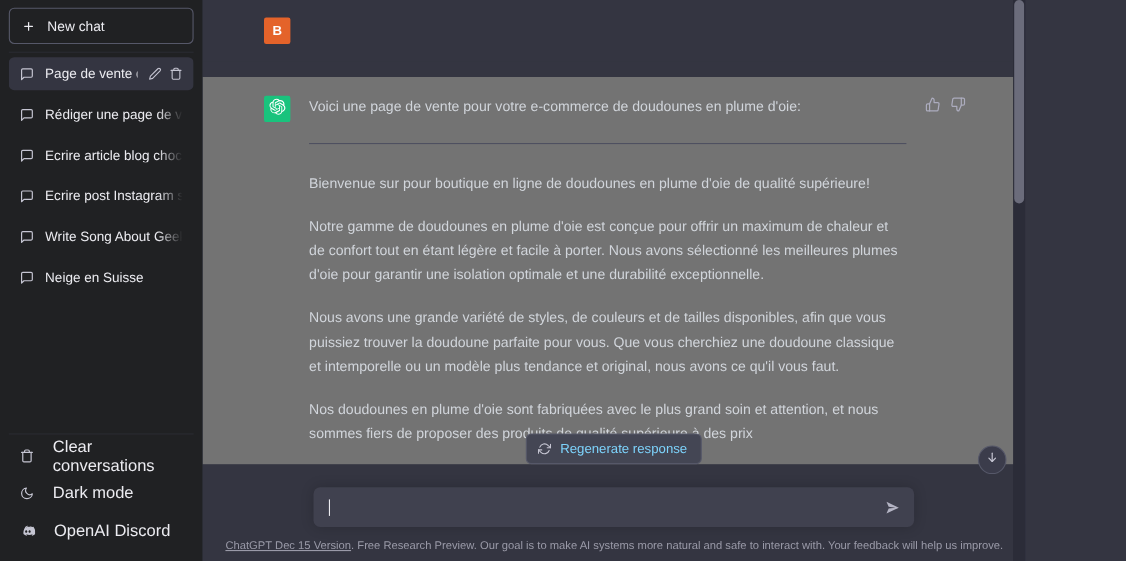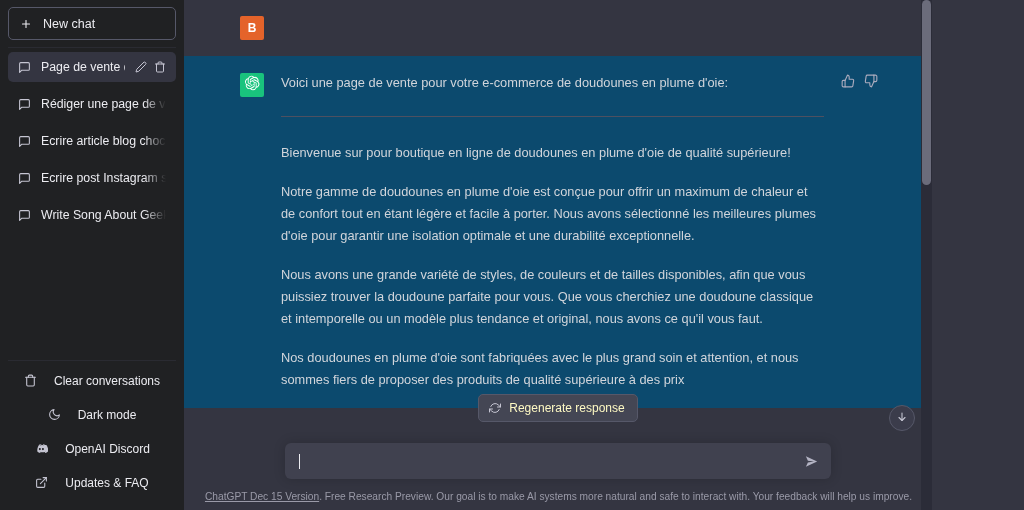--- a/index.html
+++ b/index.html
@@ -106,25 +106,24 @@
     flex: 0 0 auto;
   }
   .foot-item {
     display: flex;
     align-items: center;
     gap: 17px;
     height: 29px;
     padding: 0 10px;
     border-radius: 5px;
     color: #ececf1;
-    font-size: 12px;
+    font-size: 15px;
     cursor: pointer;
     margin-bottom: 5px;
     box-sizing: border-box;
-    justify-content: center;
   }
   .ico {
     display: inline-flex;
     align-items: center;
     justify-content: center;
     flex: 0 0 auto;
     color: #c5c5d2;
   }
 
   
@@ -139,21 +138,21 @@
     position: absolute;
     inset: 0;
     overflow: hidden;
   }
   .msg-row {
     width: 100%;
     box-sizing: border-box;
     padding: 0;
   }
   .msg-row.user { background: #343541; }
-  .msg-row.assistant { background: #0c4a6e; }
+  .msg-row.assistant { background: #737373; margin-top: 14px; }
   .msg-inner {
     display: flex;
     gap: 17px;
     max-width: 640px;
     margin: 0 auto;
     padding: 16px 0 17px 0;
     box-sizing: border-box;
     padding-left: 2px;
   }
   .msg-row.user .msg-inner { padding: 15px 0 16px 2px; }
@@ -220,21 +219,21 @@
     justify-content: center;
     z-index: 4;
   }
   .regen-btn {
     display: inline-flex;
     align-items: center;
     gap: 8px;
     background: #444654;
     border: 1px solid #565869;
     border-radius: 5px;
-    color: #fef9c3;
+    color: #7dd3fc;
     font-size: 12px;
     padding: 6px 12px 6px 10px;
     cursor: pointer;
     white-space: nowrap;
   }
 
   
   .scroll-btn {
     position: absolute;
     right: 17px;
@@ -399,20 +398,28 @@
 
       <div class="chat-item">
         <span class="ico">
           <svg width="13" height="13" viewBox="0 0 24 24" fill="none" stroke="currentColor" stroke-width="2" stroke-linecap="round" stroke-linejoin="round">
               <path d="M21 15a2 2 0 0 1-2 2H7l-4 4V5a2 2 0 0 1 2-2h14a2 2 0 0 1 2 2z"></path>
             </svg>
         </span>
         <span class="label">Write Song About Geekworke</span>
       </div>
 
+      <div class="chat-item">
+        <span class="ico">
+          <svg width="13" height="13" viewBox="0 0 24 24" fill="none" stroke="currentColor" stroke-width="2" stroke-linecap="round" stroke-linejoin="round">
+              <path d="M21 15a2 2 0 0 1-2 2H7l-4 4V5a2 2 0 0 1 2-2h14a2 2 0 0 1 2 2z"></path>
+            </svg>
+        </span>
+        <span class="label">Neige en Suisse</span>
+      </div>
 
     </div>
 
     <div class="sidebar-footer">
 
       <div class="foot-item">
         <span class="ico">
           <svg width="13" height="13" viewBox="0 0 24 24" fill="none" stroke="currentColor" stroke-width="2" stroke-linecap="round" stroke-linejoin="round">
               <polyline points="3 6 5 6 21 6"></polyline>
               <path d="M19 6v14a2 2 0 0 1-2 2H7a2 2 0 0 1-2-2V6m3 0V4a2 2 0 0 1 2-2h4a2 2 0 0 1 2 2v2"></path>
@@ -432,30 +439,20 @@
 
       <div class="foot-item">
         <span class="ico">
           <svg width="14" height="14" viewBox="0 0 24 24" fill="currentColor">
               <path d="M19.3 5.3A16 16 0 0 0 15.5 4l-.3.5a12 12 0 0 1 3.3 1.6 11 11 0 0 0-9-.1A12 12 0 0 1 12.9 4l-.3-.5a16 16 0 0 0-3.8 1.3C6 9 5.4 12.6 5.7 16.2A16 16 0 0 0 10.5 19l.9-1.4a10 10 0 0 1-1.6-.8l.4-.3a11 11 0 0 0 9.5 0l.4.3a10 10 0 0 1-1.6.8l.9 1.4a16 16 0 0 0 4.8-2.8c.4-4.2-.6-7.8-2.9-11.1zM10 14.2c-.9 0-1.7-.9-1.7-2s.8-2 1.7-2 1.7.9 1.7 2-.8 2-1.7 2zm5.3 0c-.9 0-1.7-.9-1.7-2s.8-2 1.7-2 1.7.9 1.7 2-.8 2-1.7 2z"></path>
             </svg>
         </span>
         <span>OpenAI Discord</span>
       </div>
 
-      <div class="foot-item">
-        <span class="ico">
-          <svg width="13" height="13" viewBox="0 0 24 24" fill="none" stroke="currentColor" stroke-width="2" stroke-linecap="round" stroke-linejoin="round">
-              <path d="M18 13v6a2 2 0 0 1-2 2H5a2 2 0 0 1-2-2V8a2 2 0 0 1 2-2h6"></path>
-              <polyline points="15 3 21 3 21 9"></polyline>
-              <line x1="10" y1="14" x2="21" y2="3"></line>
-            </svg>
-        </span>
-        <span>Updates &amp; FAQ</span>
-      </div>
 
 
     </div>
   </aside>
 
   <main class="main">
 
     <div class="thread">
 
       <div class="msg-row user">

